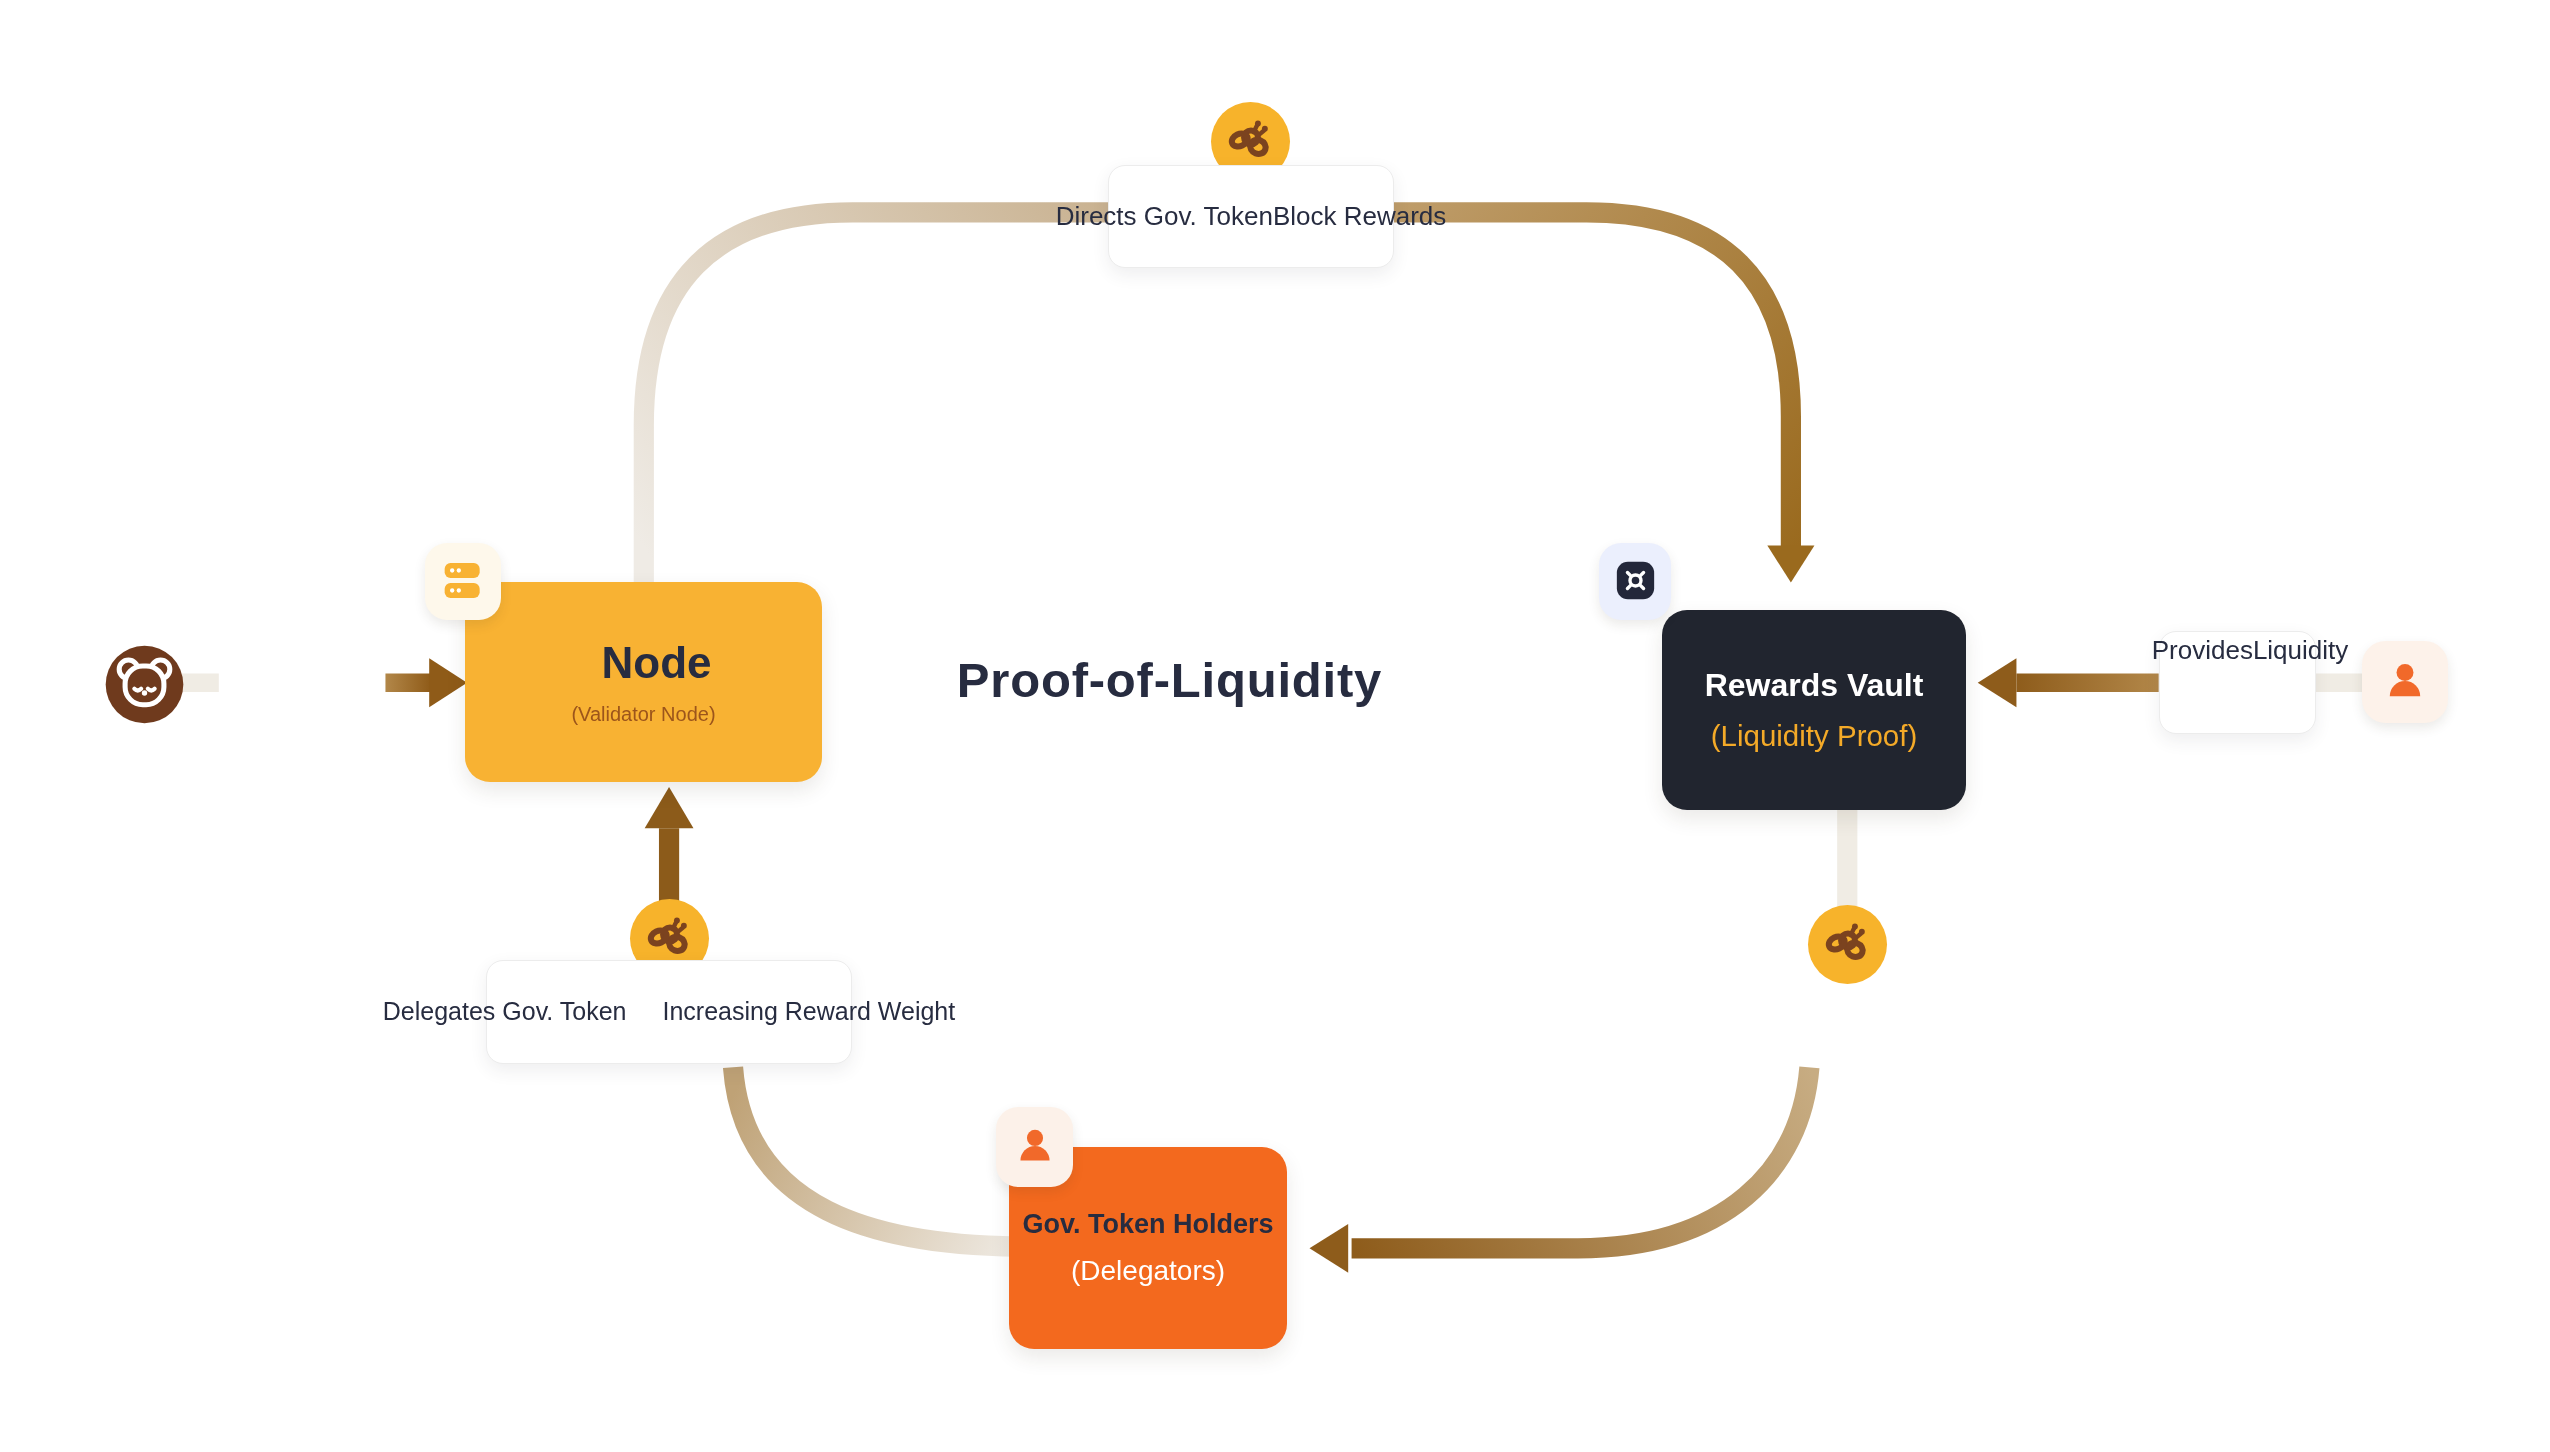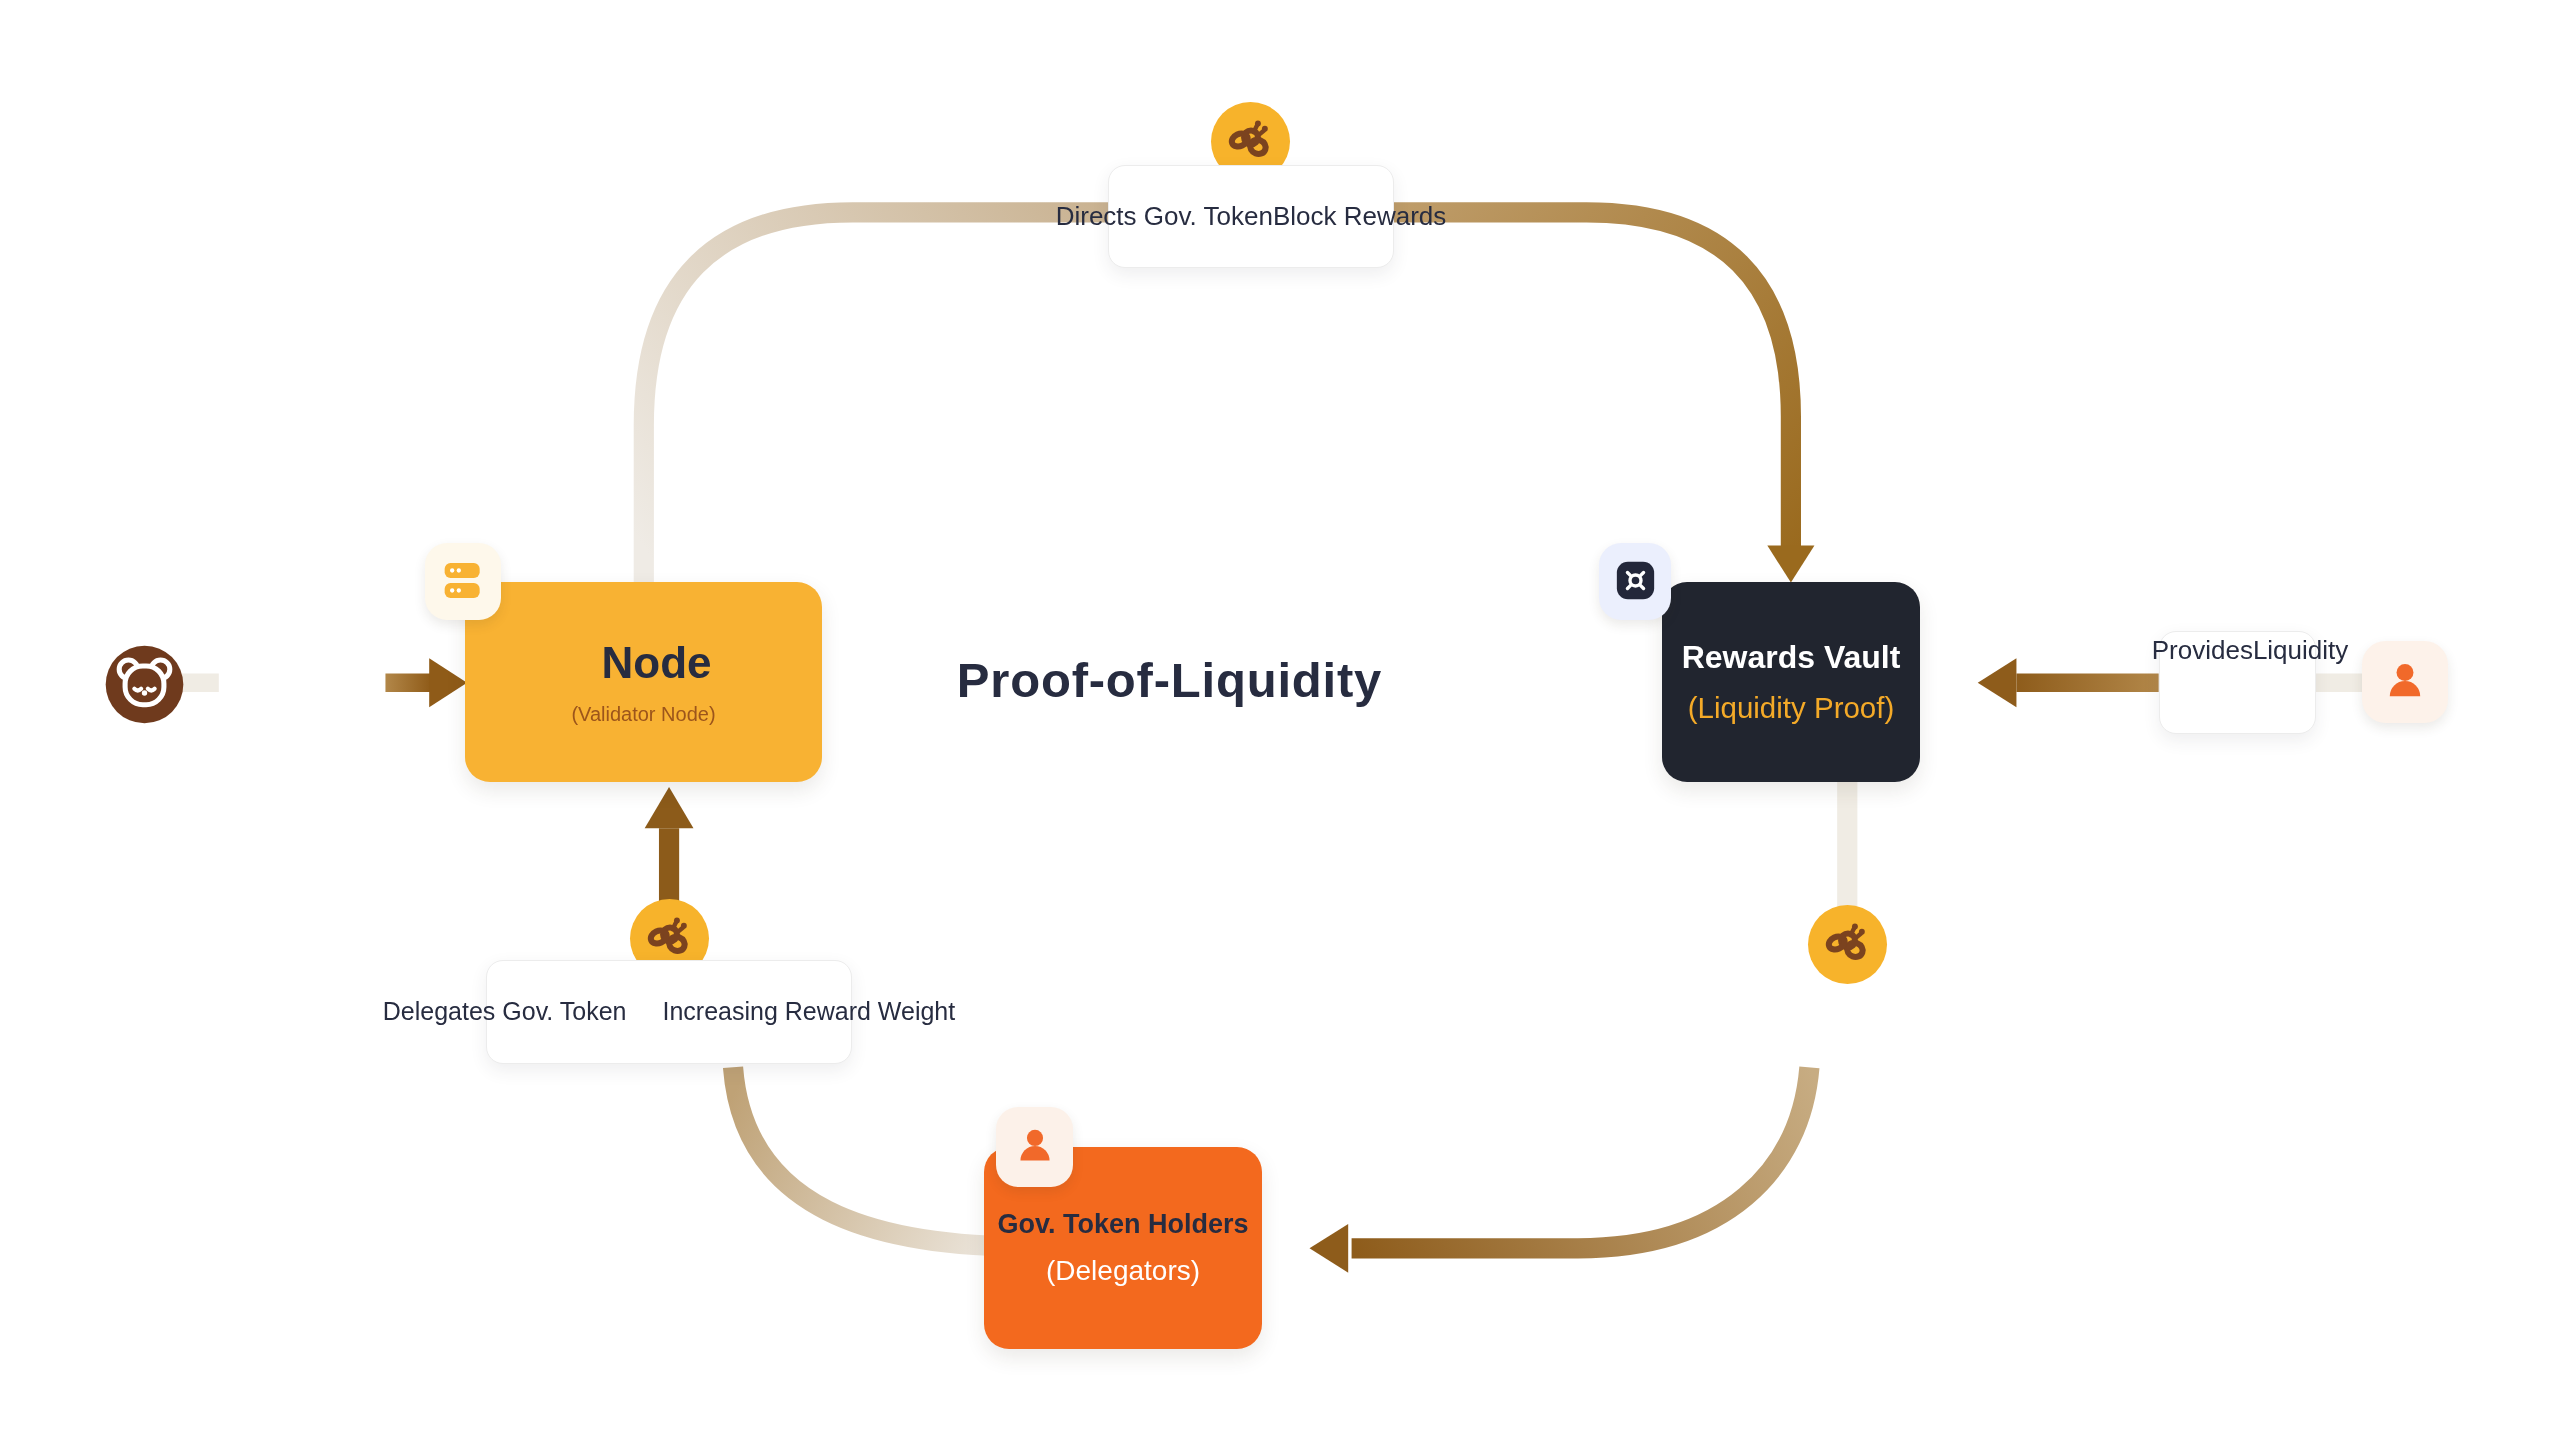--- a/index.html
+++ b/index.html
@@ -14,22 +14,22 @@
   html,body{background:#FFFFFF;}
   body{font-family:"Liberation Sans","DejaVu Sans",sans-serif;}
   .canvas{position:relative;width:2550px;height:1453px;background:#FFFFFF;overflow:hidden;}
   .connectors{position:absolute;left:0;top:0;z-index:0;}
 
   
   .entity{position:absolute;border-radius:25px;display:flex;flex-direction:column;
           align-items:center;justify-content:center;gap:15px;z-index:3;
           box-shadow:0 8.4px 20px rgba(60,50,30,0.10);}
   .node-box{left:465px;top:582px;width:357px;height:200px;background:var(--node_yellow);}
-  .vault-box{left:1662px;top:582px;width:258px;height:200px;background:var(--vault_dark);}
-  .holders-box{left:984px;top:1147px;width:278px;height:202px;background:var(--holders_orange);}
+  .vault-box{left:1662px;top:610px;width:304px;height:200px;background:var(--vault_dark);}
+  .holders-box{left:1009px;top:1147px;width:278px;height:202px;background:var(--holders_orange);}
   .box-title{font-weight:bold;color:var(--navy);white-space:nowrap;}
   .node-box .box-title{font-size:44px;margin-left:26px;}
   .vault-box .box-title{font-size:32px;color:#FFFFFF;}
   .holders-box .box-title{font-size:27px;}
   .box-sub{white-space:nowrap;}
   .node-box .box-sub{font-size:20px;color:var(--node_subtitle_brown);}
   .vault-box .box-sub{font-size:29.5px;color:var(--vault_gold);}
   .holders-box .box-sub{font-size:28px;color:#FFFFFF;}
 
   

